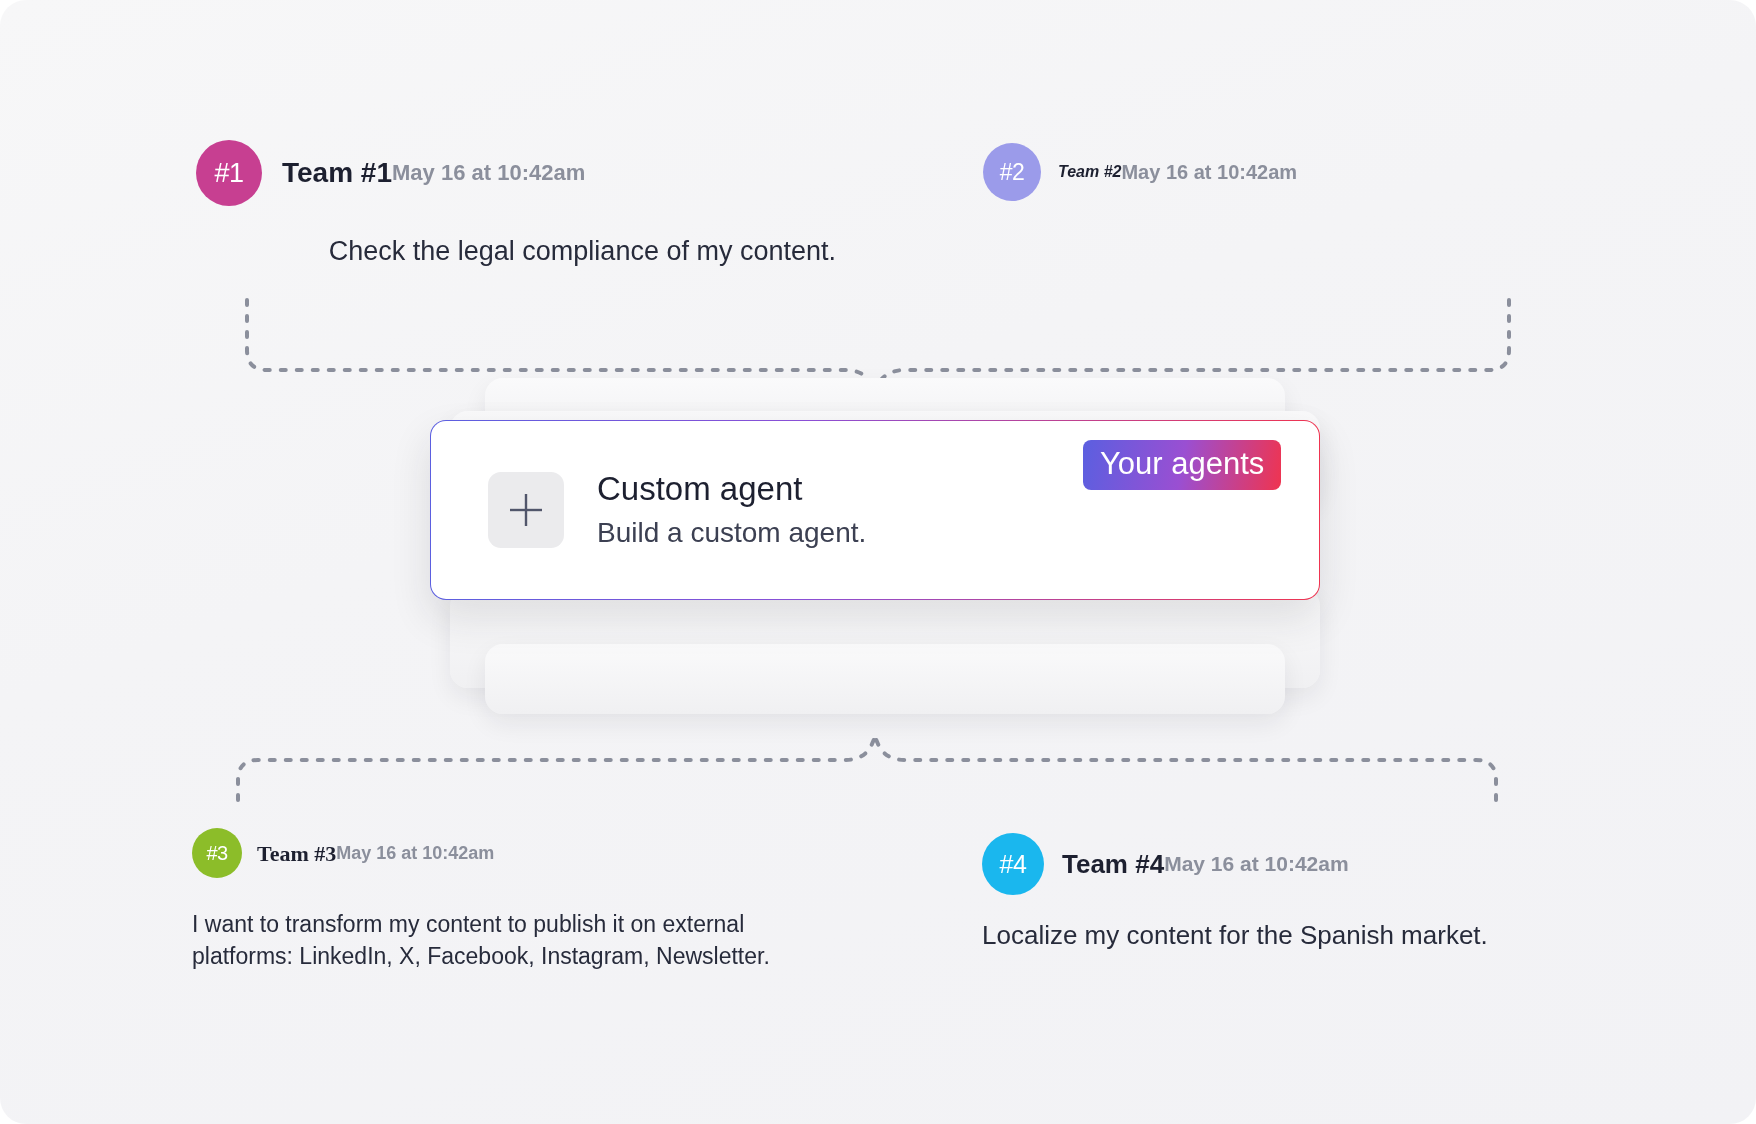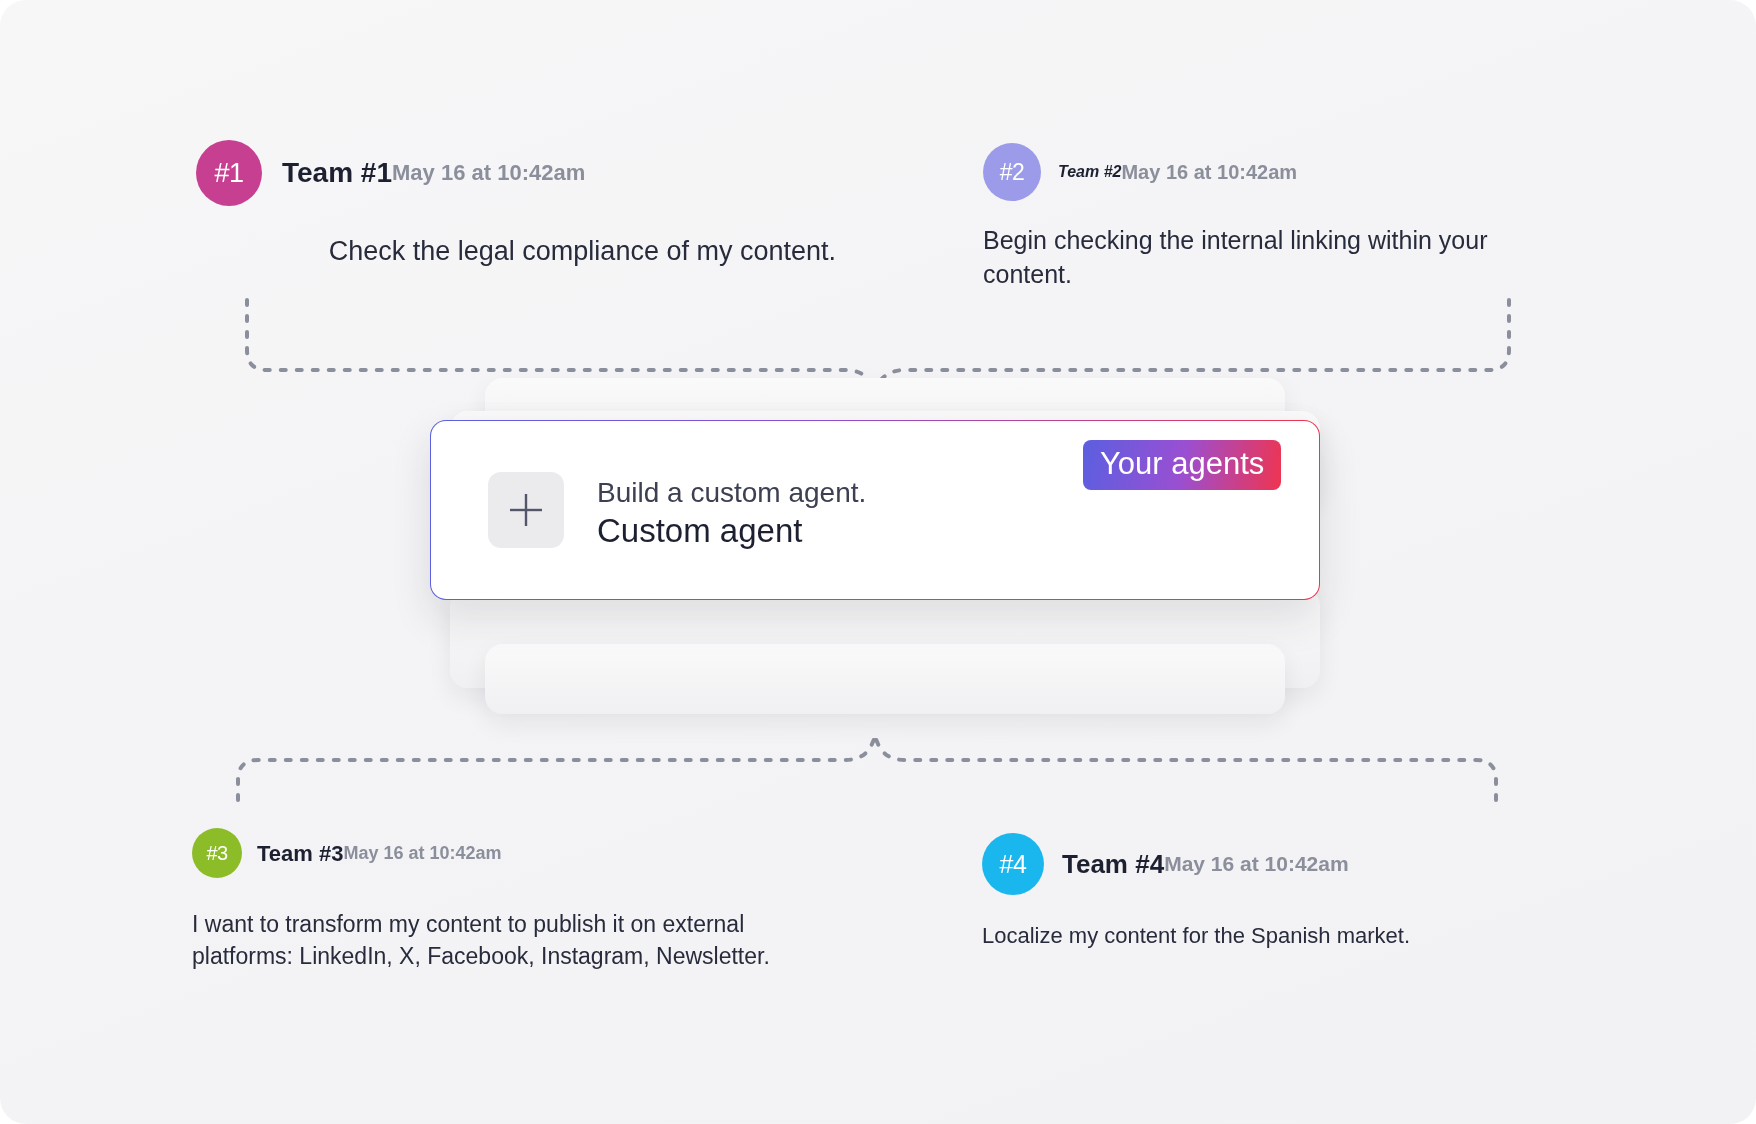--- a/index.html
+++ b/index.html
@@ -81,31 +81,31 @@
   #team-2 .avatar { width: 58px; height: 58px; font-size: 23px; background: #9b9bea; }
   #team-2 .team-meta { margin-left: 17px; }
   #team-2 .team-name { font-size: 16px; line-height: 30px; font-style: italic; }
   #team-2 .team-time { font-size: 20px; line-height: 27px; margin-top: 2px; }
   #team-2 .team-body { font-size: 25px; line-height: 34px; margin-top: 22px; }
 
   
   #team-3 { left: 192px; top: 828px; width: 640px; }
   #team-3 .avatar { width: 50px; height: 50px; font-size: 20px; background: #8cbd29; }
   #team-3 .team-meta { margin-left: 15px; }
-  #team-3 .team-name { font-size: 22px; line-height: 27px; }
+  #team-3 .team-name { font-size: 22px; line-height: 27px; font-family: Liberation Serif, serif; }
   #team-3 .team-time { font-size: 18px; line-height: 24px; margin-top: 1px; }
   #team-3 .team-body { font-size: 23px; line-height: 32px; margin-top: 30px; }
 
   
   #team-4 { left: 982px; top: 833px; width: 640px; }
   #team-4 .avatar { width: 62px; height: 62px; font-size: 25px; background: #1ab7ee; }
   #team-4 .team-meta { margin-left: 18px; }
   #team-4 .team-name { font-size: 26px; line-height: 32px; }
   #team-4 .team-time { font-size: 21px; line-height: 28px; margin-top: 2px; }
-  #team-4 .team-body { font-size: 22px; line-height: 35px; margin-top: 23px; }
+  #team-4 .team-body { font-size: 26px; line-height: 35px; margin-top: 23px; }
 
   
   #agent-stack {
     position: absolute;
     left: 430px;
     top: 378px;
     width: 910px;
     height: 360px;
   }
   .stack-card {
@@ -212,21 +212,20 @@
   </div>
 
   <div class="team" id="team-2">
     <div class="team-head">
       <div class="avatar" style="background: rgb(155, 155, 234);">#2</div>
       <div class="team-meta">
         <div class="team-name">Team #2</div>
         <div class="team-time">May 16 at 10:42am</div>
       </div>
     </div>
-    <div class="team-body">Begin checking the internal linking within your content.</div>
   </div>
 
   <div class="team" id="team-3">
     <div class="team-head">
       <div class="avatar" style="background: rgb(140, 189, 41);">#3</div>
       <div class="team-meta">
         <div class="team-name">Team #3</div>
         <div class="team-time">May 16 at 10:42am</div>
       </div>
     </div>
@@ -252,22 +251,22 @@
 
     <div id="custom-agent-card">
       <div id="custom-agent-inner">
         <div id="plus-tile">
           <svg width="40" height="40" viewBox="0 0 40 40" xmlns="http://www.w3.org/2000/svg">
             <line x1="20" y1="4" x2="20" y2="36" stroke="#51566b" stroke-width="2.4" stroke-linecap="butt"></line>
             <line x1="4" y1="20" x2="36" y2="20" stroke="#51566b" stroke-width="2.4" stroke-linecap="butt"></line>
           </svg>
         </div>
         <div id="agent-text">
+          <div id="agent-title">Custom agent</div>
           <div id="agent-subtitle">Build a custom agent.</div>
-          <div id="agent-title">Custom agent</div>
         </div>
       </div>
     </div>
   </div>
 
   <div id="your-agents-badge">Your agents</div>
 
 </div>
 
 </body></html>

